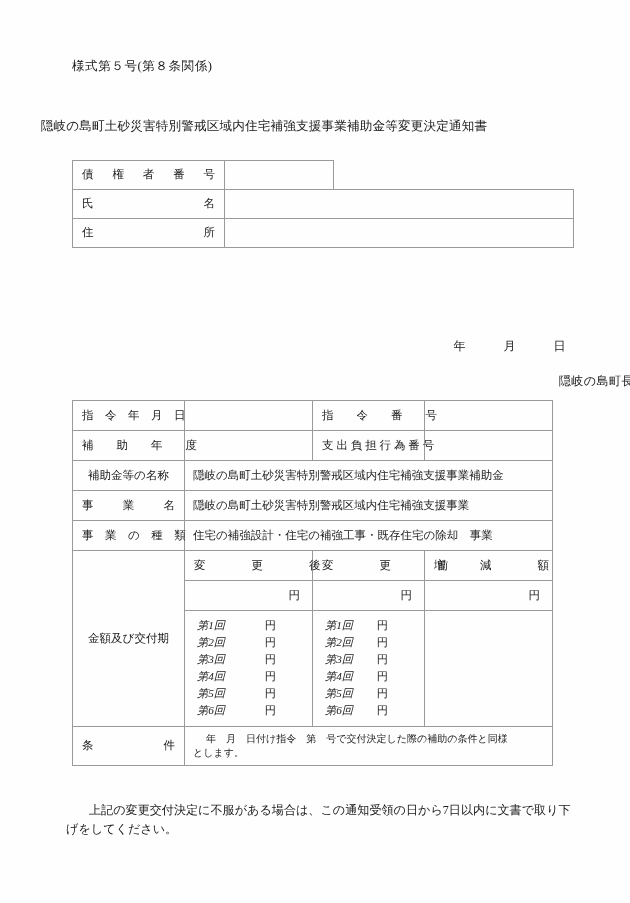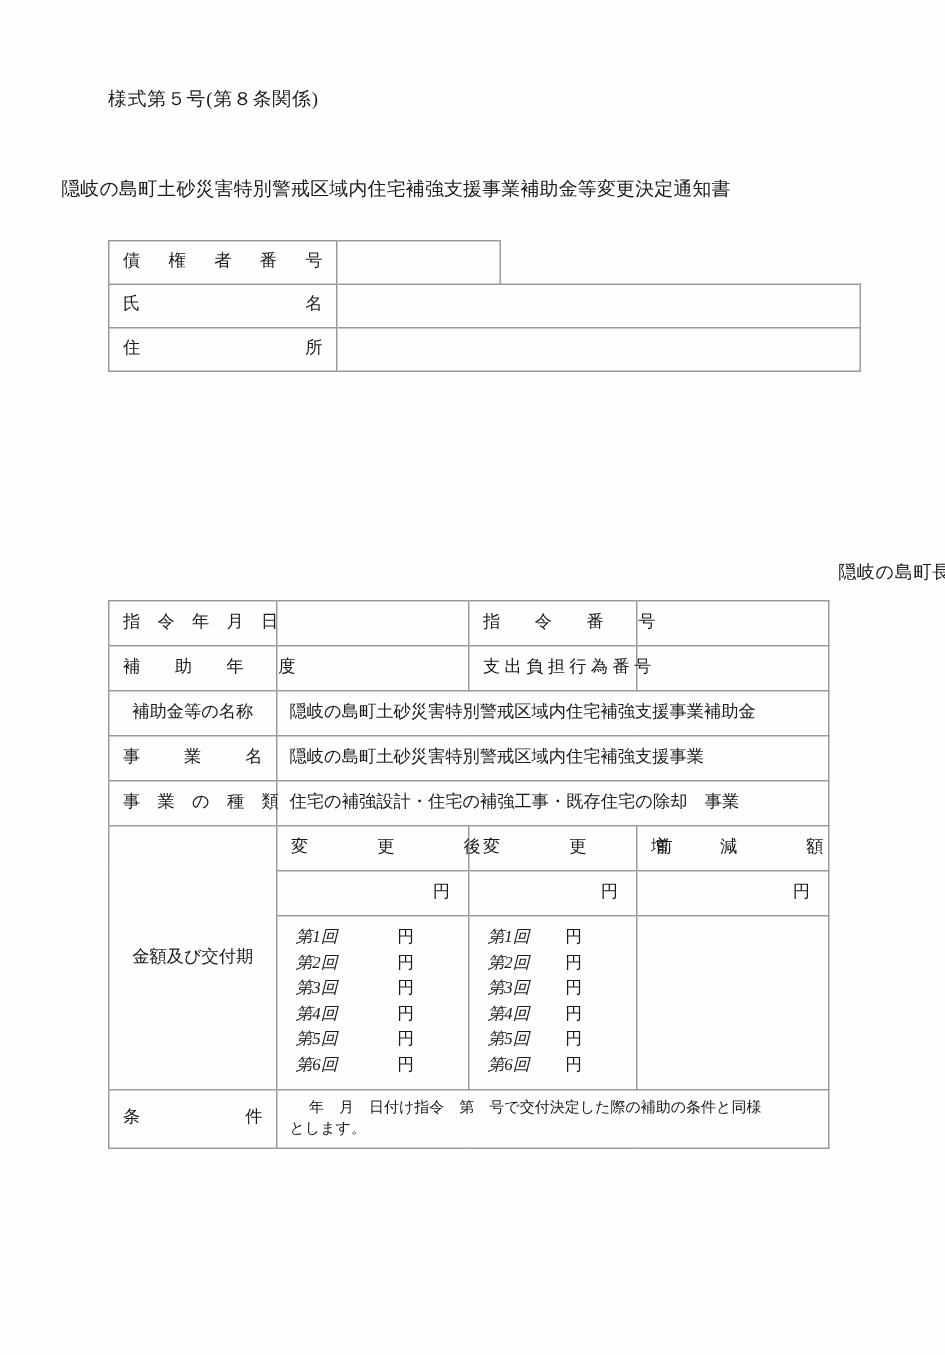--- a/index.html
+++ b/index.html
@@ -202,20 +202,21 @@
         <td class="val" colspan="2"></td>
       </tr>
       <tr>
         <td class="lbl">住　　　　　　　所</td>
         <td class="val" colspan="2"></td>
       </tr>
     </tbody>
   </table>
 
 
+  <div class="date-line">年　　　月　　　日</div>
 
   <div class="issuer">隠岐の島町長</div>
 
   <table class="frm" id="decision-table">
     <colgroup>
       <col class="c-label">
       <col class="c-v1">
       <col class="c-label2">
       <col class="c-v2">
     </colgroup>
@@ -326,14 +327,18 @@
       <tr>
         <td class="lbl">条　　　　　　件</td>
         <td class="cond-cell" colspan="3">
           <div class="ind">年　月　日付け指令　第　号で交付決定した際の補助の条件と同様</div>
           <div>とします。</div>
         </td>
       </tr>
     </tbody>
   </table>
 
+  <div class="footer-note">
+    <div class="indent">上記の変更交付決定に不服がある場合は、この通知受領の日から7日以内に文書で取り下</div>
+    <div>げをしてください。</div>
+  </div>
 
 </div>
 
 </body></html>

